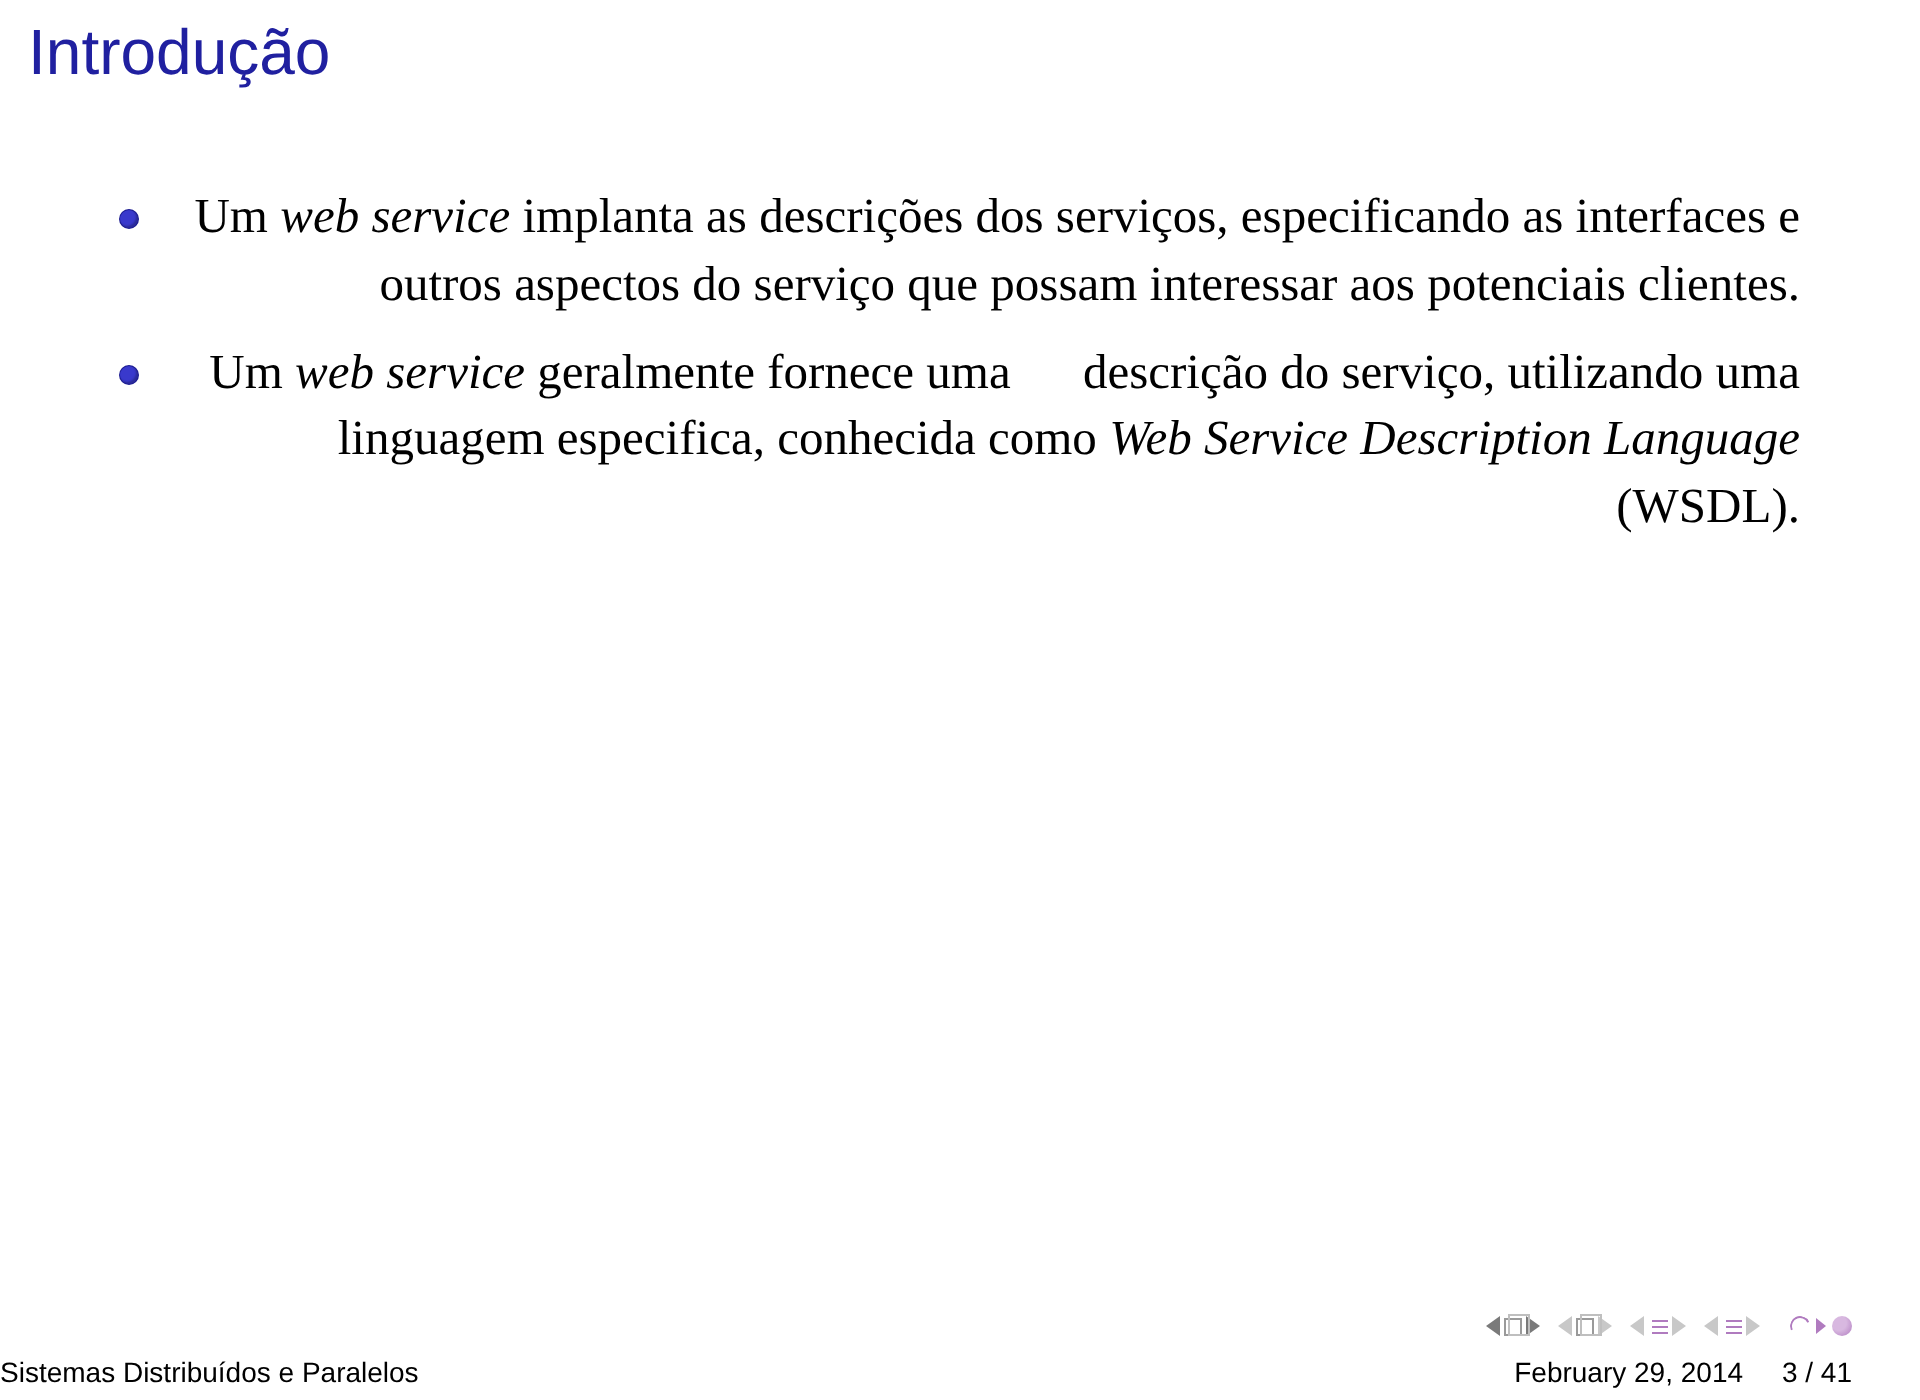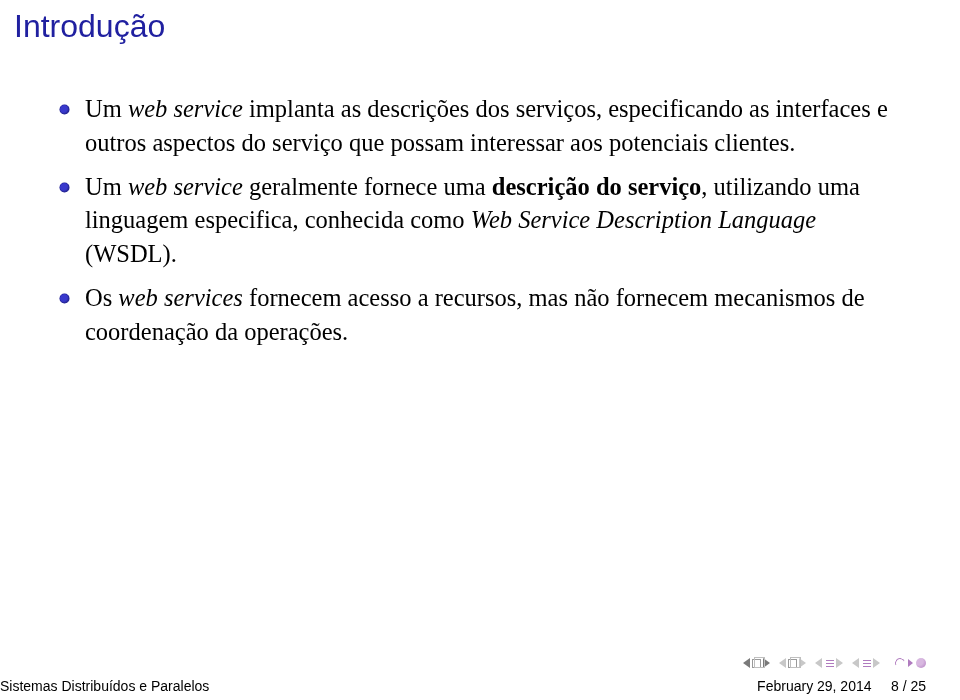--- a/index.html
+++ b/index.html
@@ -20,33 +20,33 @@
   .title {
     position: absolute;
     top: 8px; left: 14px;
     font-size: 32px;
     color: #2020a0;
     font-family: 'Helvetica Neue', Arial, sans-serif;
     font-weight: 400;
   }
   .content {
     position: absolute;
-    top: 92px; left: 60px; right: 60px;
+    top: 92px; left: 60px; right: 60px; text-align: right;
   }
   .bullet-item {
     display: flex;
     align-items: flex-start;
     margin-bottom: 10px;
     font-size: 24.5px;
     line-height: 1.38;
     font-style: italic;
     color: #000;
   }
   .bullet-item .normal { font-style: normal; }
-  .bullet-item .bold { font-style: normal; font-weight: bold; }
+  .bullet-item .bold { font-style: normal; font-weight: normal; margin-left: 30px; }
   .bullet-dot {
     width: 9px; height: 9px;
     border-radius: 50%;
     background: #3939cc;
     box-shadow: inset -1px -1px 1px rgba(0,0,0,0.25), 0 0 0 0.5px #1a1a90;
     margin-top: 13px;
     margin-right: 16px;
     flex: 0 0 auto;
     font-style: normal;
   }
@@ -134,26 +134,20 @@
       </div>
     </div>
 
     <div class="bullet-item">
       <div class="bullet-dot"></div>
       <div class="bullet-text">
         <span class="normal">Um </span><span>web service</span><span class="normal"> geralmente fornece uma </span><span class="bold">descrição do serviço</span><span class="normal">, utilizando uma linguagem especifica, conhecida como </span><span>Web Service Description Language</span><span class="normal"> (WSDL).</span>
       </div>
     </div>
 
-    <div class="bullet-item">
-      <div class="bullet-dot"></div>
-      <div class="bullet-text">
-        <span class="normal">Os </span><span>web services</span><span class="normal"> fornecem acesso a recursos, mas não fornecem mecanismos de coordenação da operações.</span>
-      </div>
-    </div>
 
   </div>
 
   <div class="nav-icons">
     <div class="nav-group">
       <div class="nav-tri tri-left-dark"></div>
       <div class="nav-square"></div>
       <div class="nav-tri tri-right-dark"></div>
     </div>
     <div class="nav-group">
@@ -182,16 +176,16 @@
     <div class="circ">
       <div class="circ-arc"></div>
       <div class="circ-tri"></div>
       <div class="circ-q"></div>
     </div>
   </div>
 
   <div class="footer">
     <div class="footer-center">Sistemas Distribuídos e Paralelos</div>
     <div class="footer-right">
-      <span>February 29, 2014</span>&nbsp;&nbsp;&nbsp;&nbsp;&nbsp;<span>8 / 25</span>
+      <span>February 29, 2014</span>&nbsp;&nbsp;&nbsp;&nbsp;&nbsp;<span>3 / 41</span>
     </div>
   </div>
 </div>
 
 </body></html>

